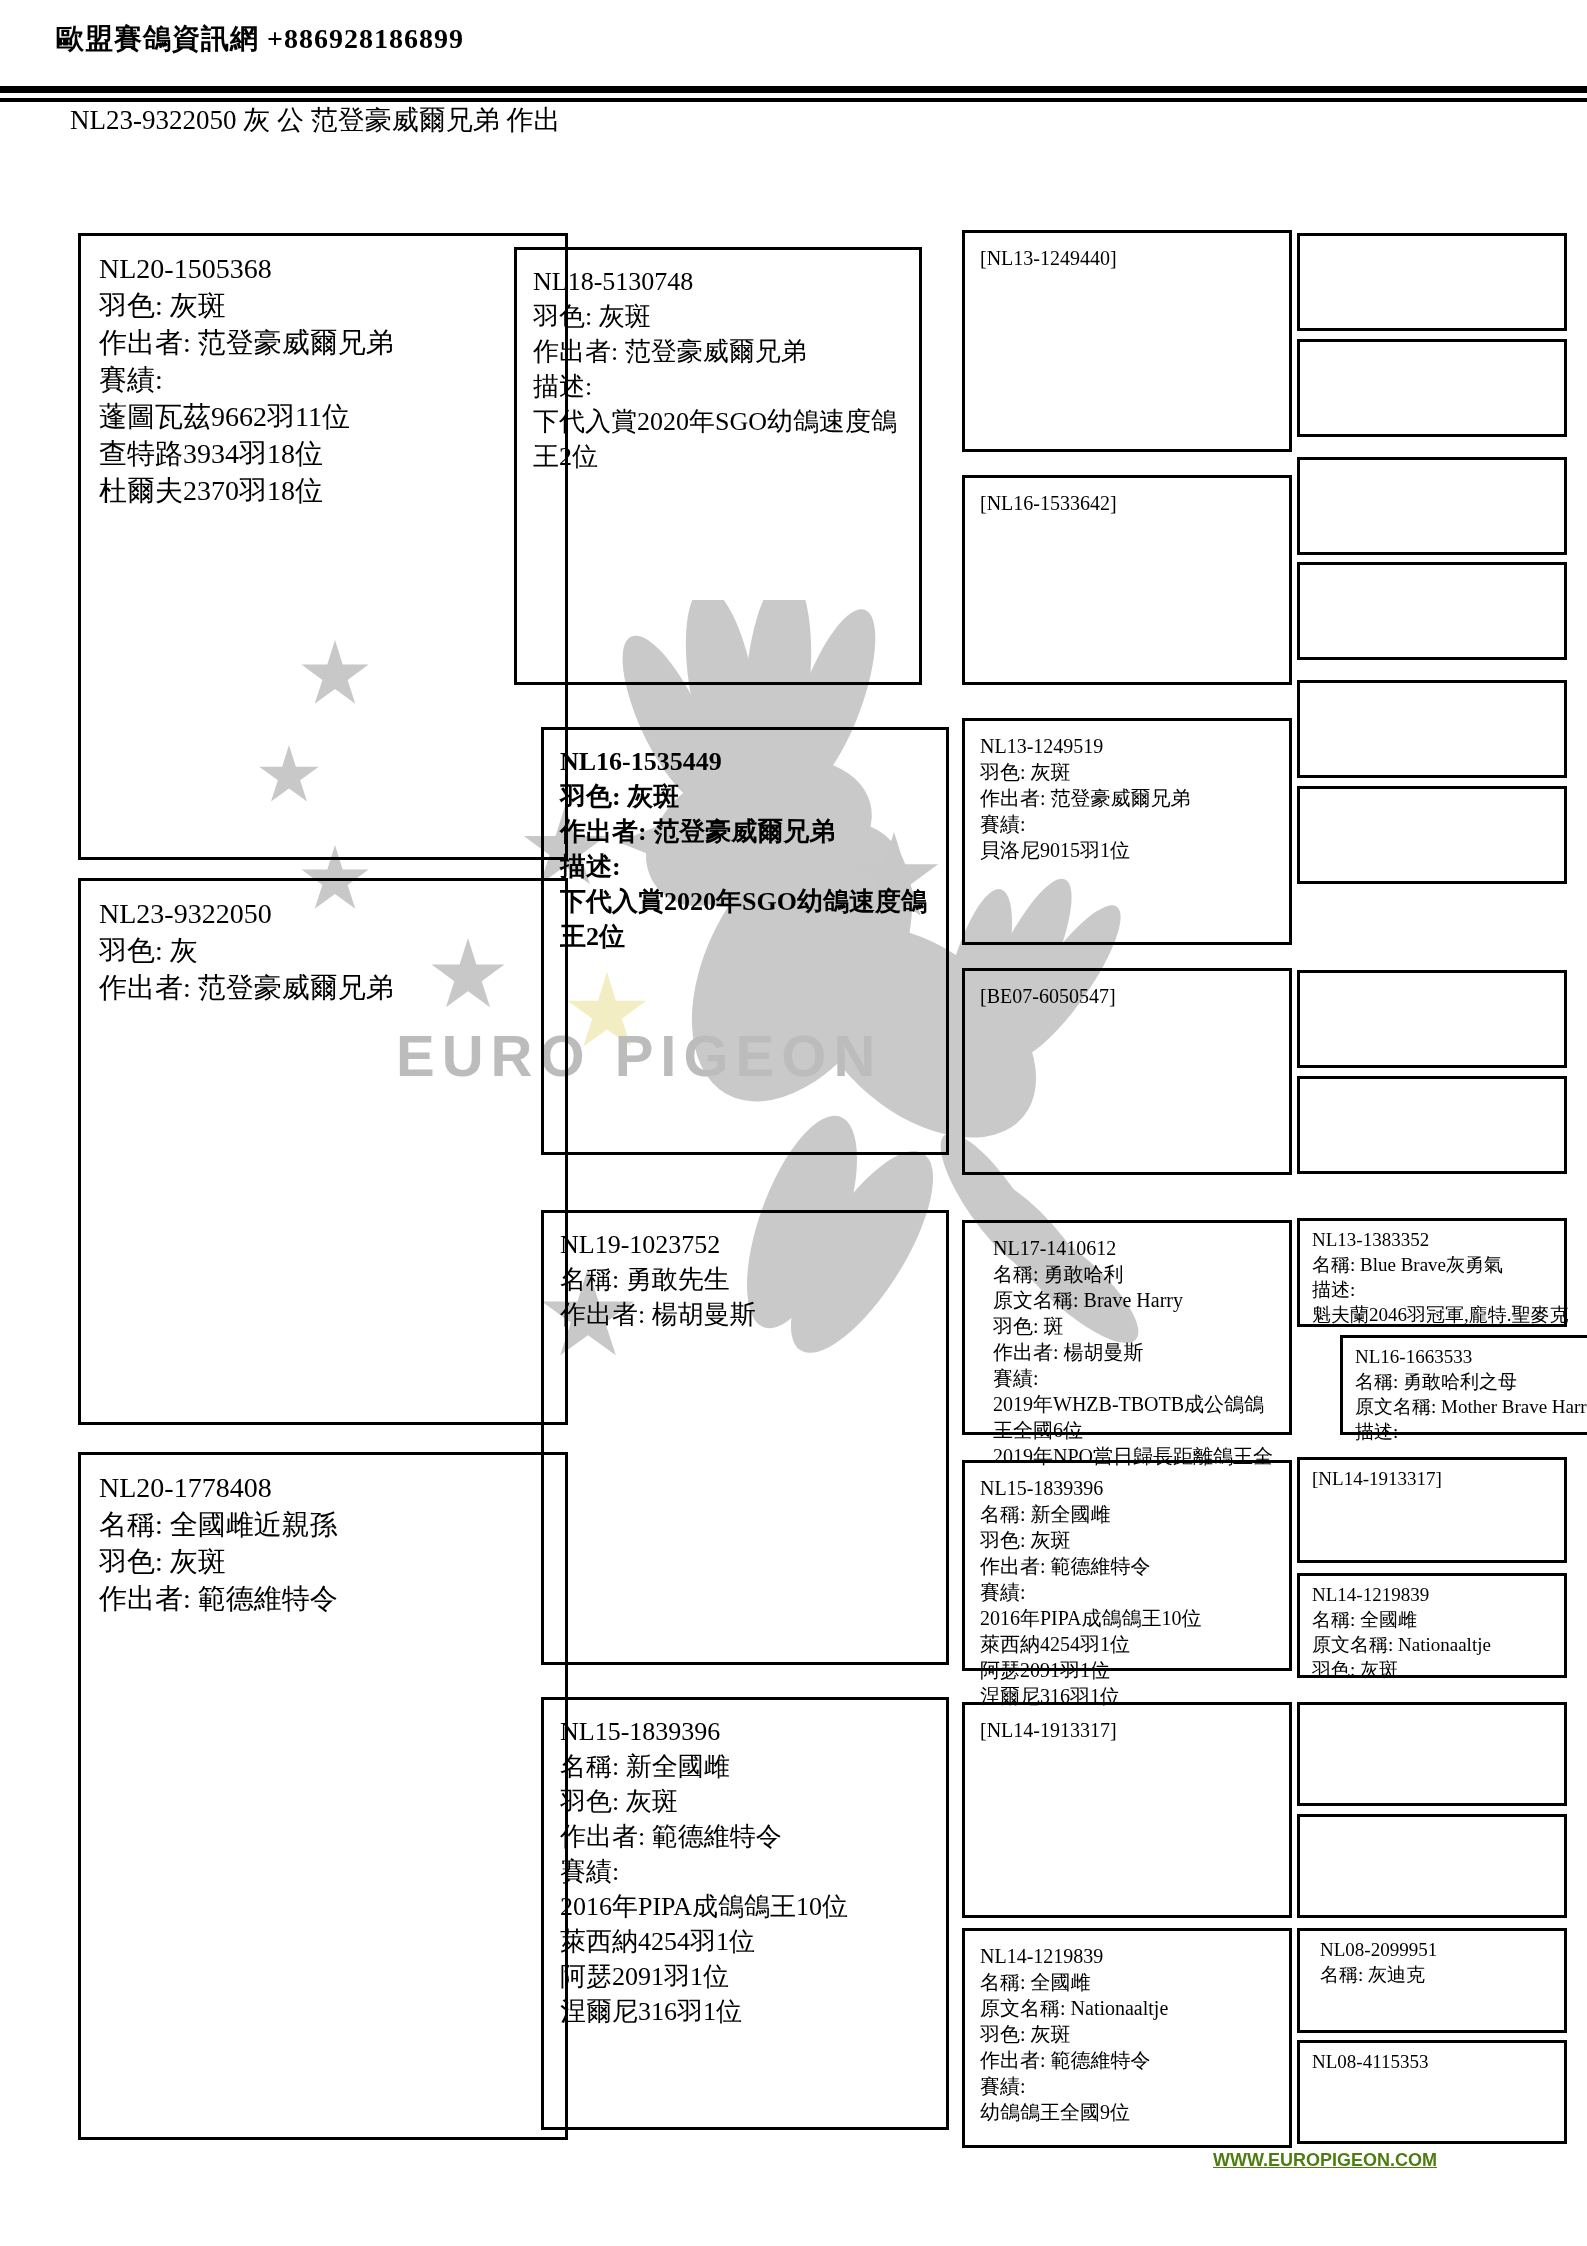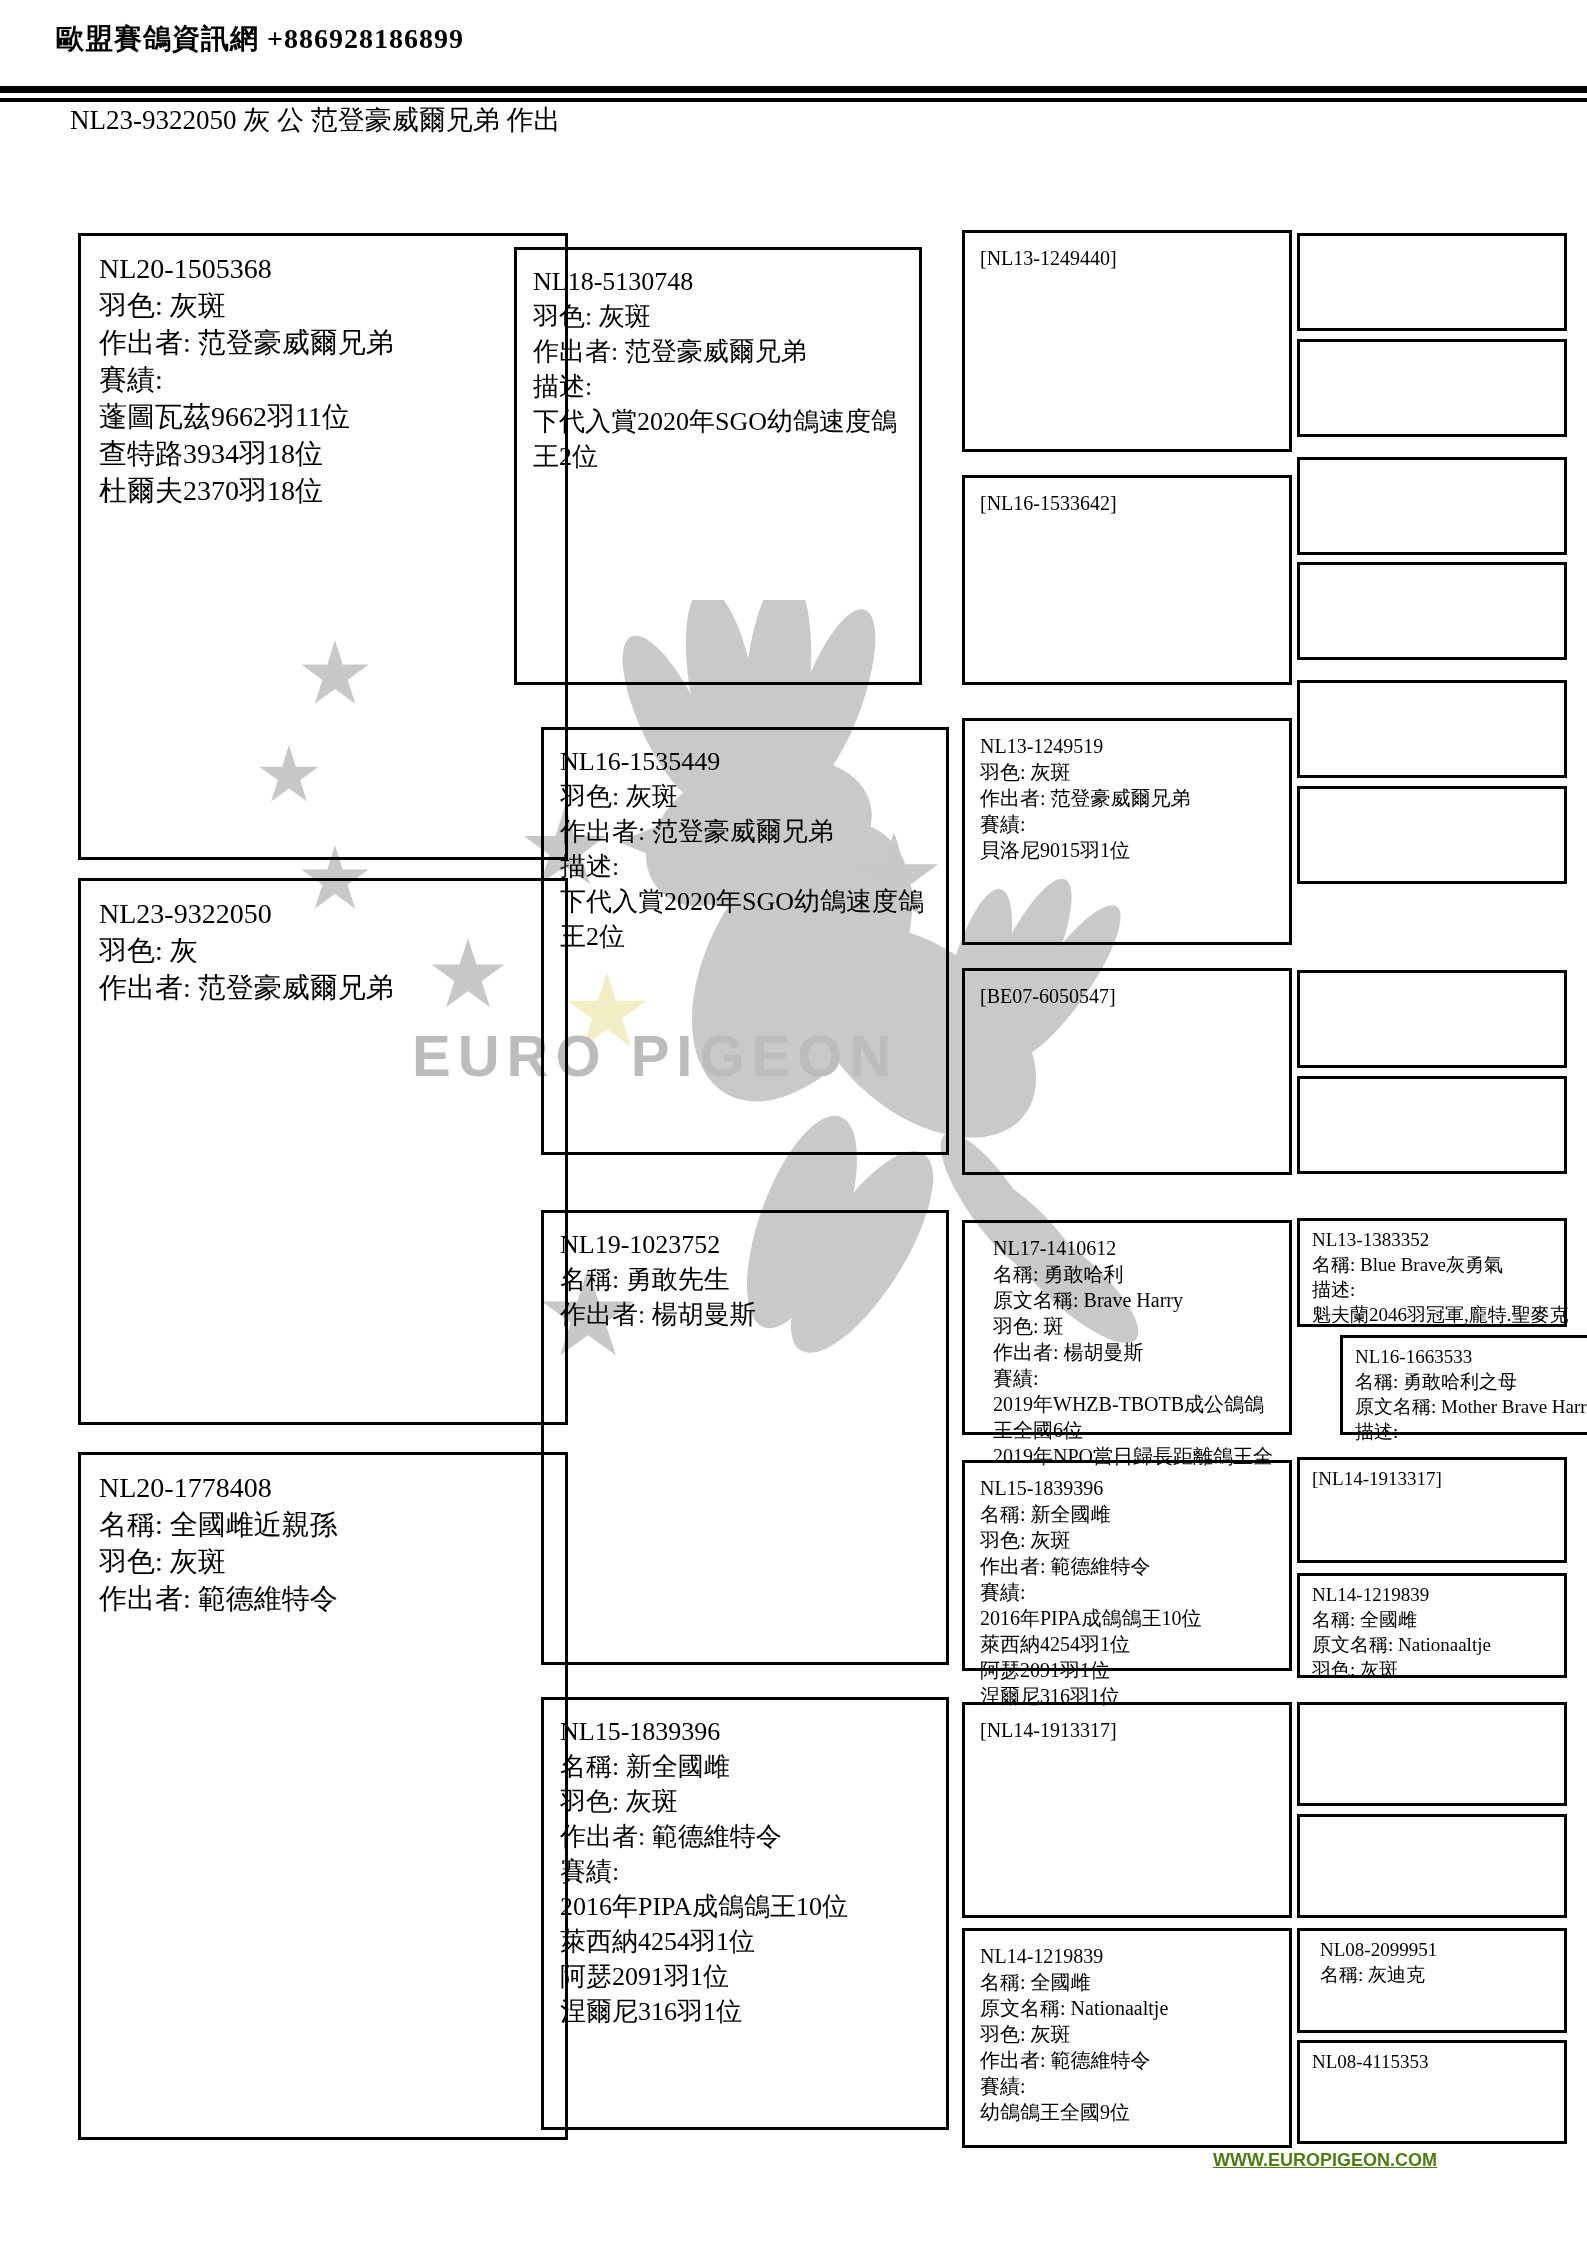--- a/index.html
+++ b/index.html
@@ -20,21 +20,21 @@
   .c2{padding:14px 16px;font-size:26px;line-height:35px;}
   .c3{padding:12px 15px;font-size:20px;line-height:26px;}
   .c4{padding:6px 12px;font-size:19px;line-height:25px;}
   .nowrap .ln{white-space:nowrap;}
 
   
   .wm{position:absolute;pointer-events:none;}
   .star{position:absolute;background:#c8c8c8;
         clip-path:polygon(50% 0%,61% 35%,98% 35%,68% 57%,79% 91%,50% 70%,21% 91%,32% 57%,2% 35%,39% 35%);}
   .star.yellow{background:#f2edc2;}
-  .wm-text{position:absolute;left:412px;top:1022px;font-family:"Liberation Sans","DejaVu Sans",sans-serif;
+  .wm-text{position:absolute;left:396px;top:1022px;font-family:"Liberation Sans","DejaVu Sans",sans-serif;
            font-size:58px;font-weight:bold;letter-spacing:7px;color:#bcbcbc;white-space:nowrap;}
 
   
   .site-link{position:absolute;left:1213px;top:2150px;font-family:"Liberation Sans","DejaVu Sans",sans-serif;
              font-size:18px;color:#4d7c0f;text-decoration:underline;font-weight:bold;white-space:nowrap;}
 </style>
 </head>
 <body>
 
 <div id="page">
@@ -107,21 +107,21 @@
       <div class="ln">作出者: 範德維特令</div>
     </div>
 
   <div class="pbox c2" style="left:514px;top:247px;width:408px;height:438px;">
       <div class="ln">NL18-5130748</div>
       <div class="ln">羽色: 灰斑</div>
       <div class="ln">作出者: 范登豪威爾兄弟</div>
       <div class="ln">描述:</div>
       <div class="ln">下代入賞2020年SGO幼鴿速度鴿王2位</div>
     </div>
-  <div class="pbox c2" style="left:541px;top:727px;width:408px;height:428px;">
+  <div class="pbox c2" style="left:541px;top:727px;width:408px;height:428px;font-weight:bold;">
       <div class="ln">NL16-1535449</div>
       <div class="ln">羽色: 灰斑</div>
       <div class="ln">作出者: 范登豪威爾兄弟</div>
       <div class="ln">描述:</div>
       <div class="ln">下代入賞2020年SGO幼鴿速度鴿王2位</div>
     </div>
   <div class="pbox c2" style="left:541px;top:1210px;width:408px;height:455px;">
       <div class="ln">NL19-1023752</div>
       <div class="ln">名稱: 勇敢先生</div>
       <div class="ln">作出者: 楊胡曼斯</div>

